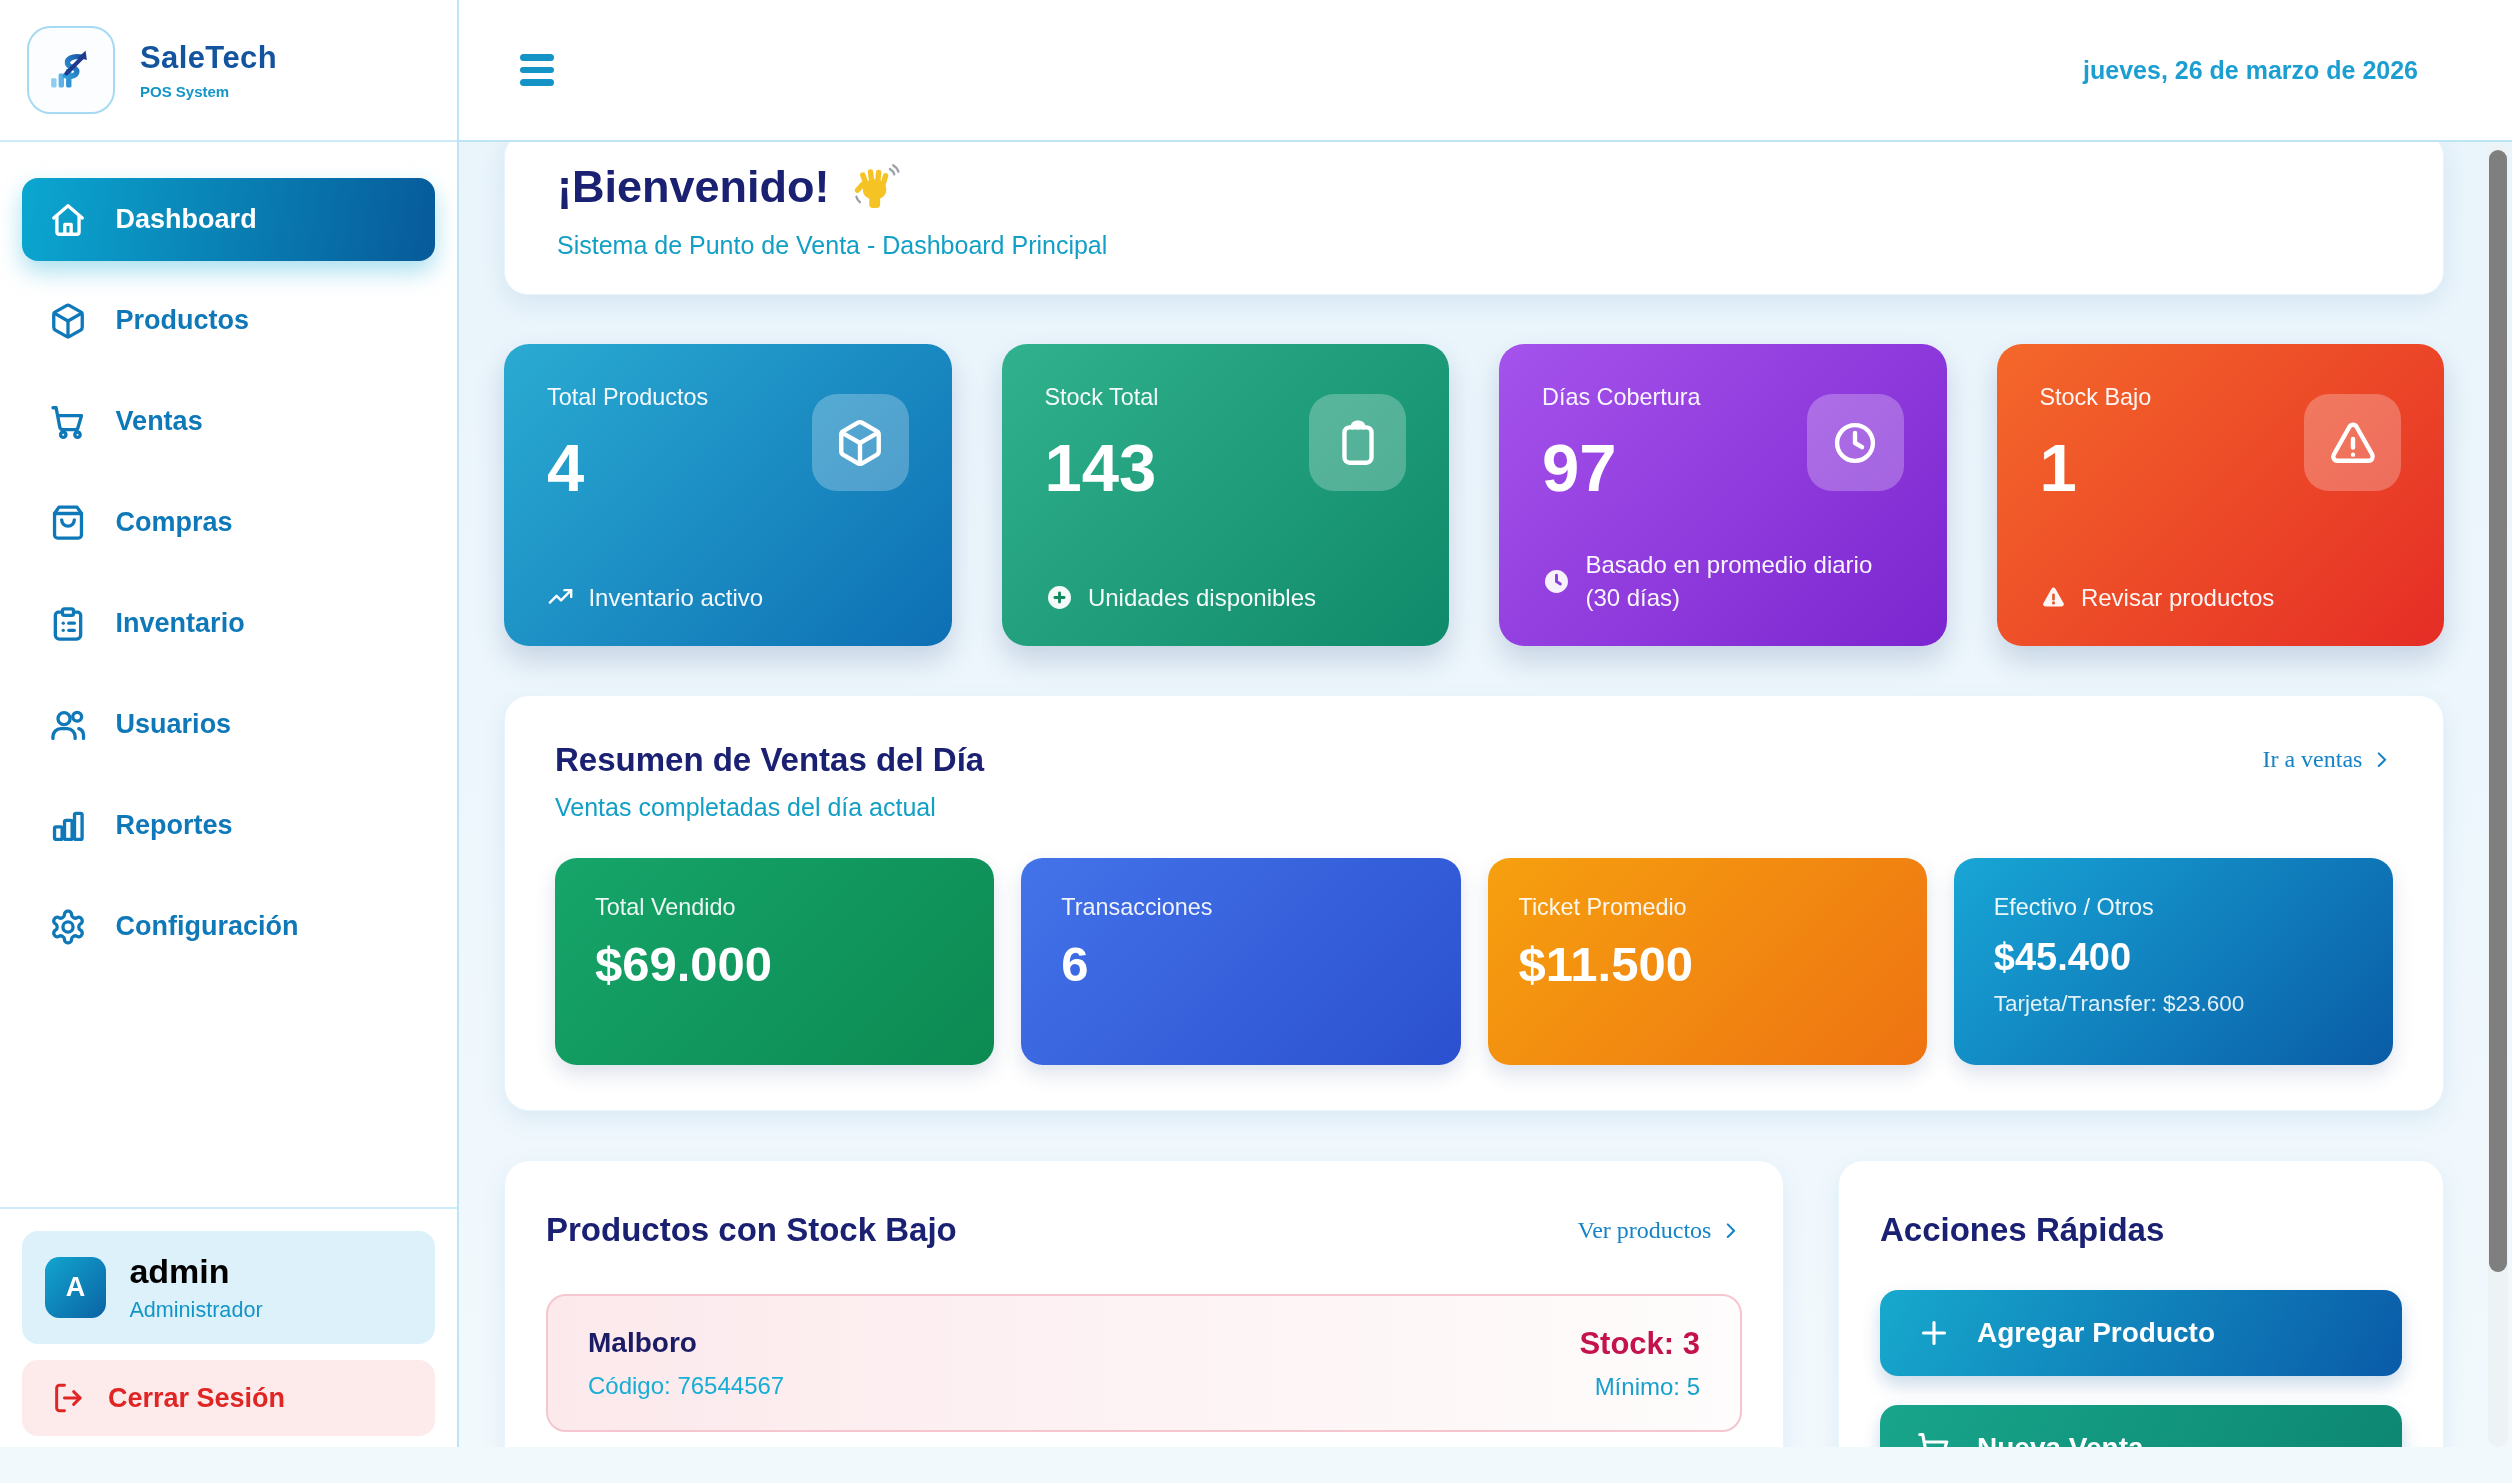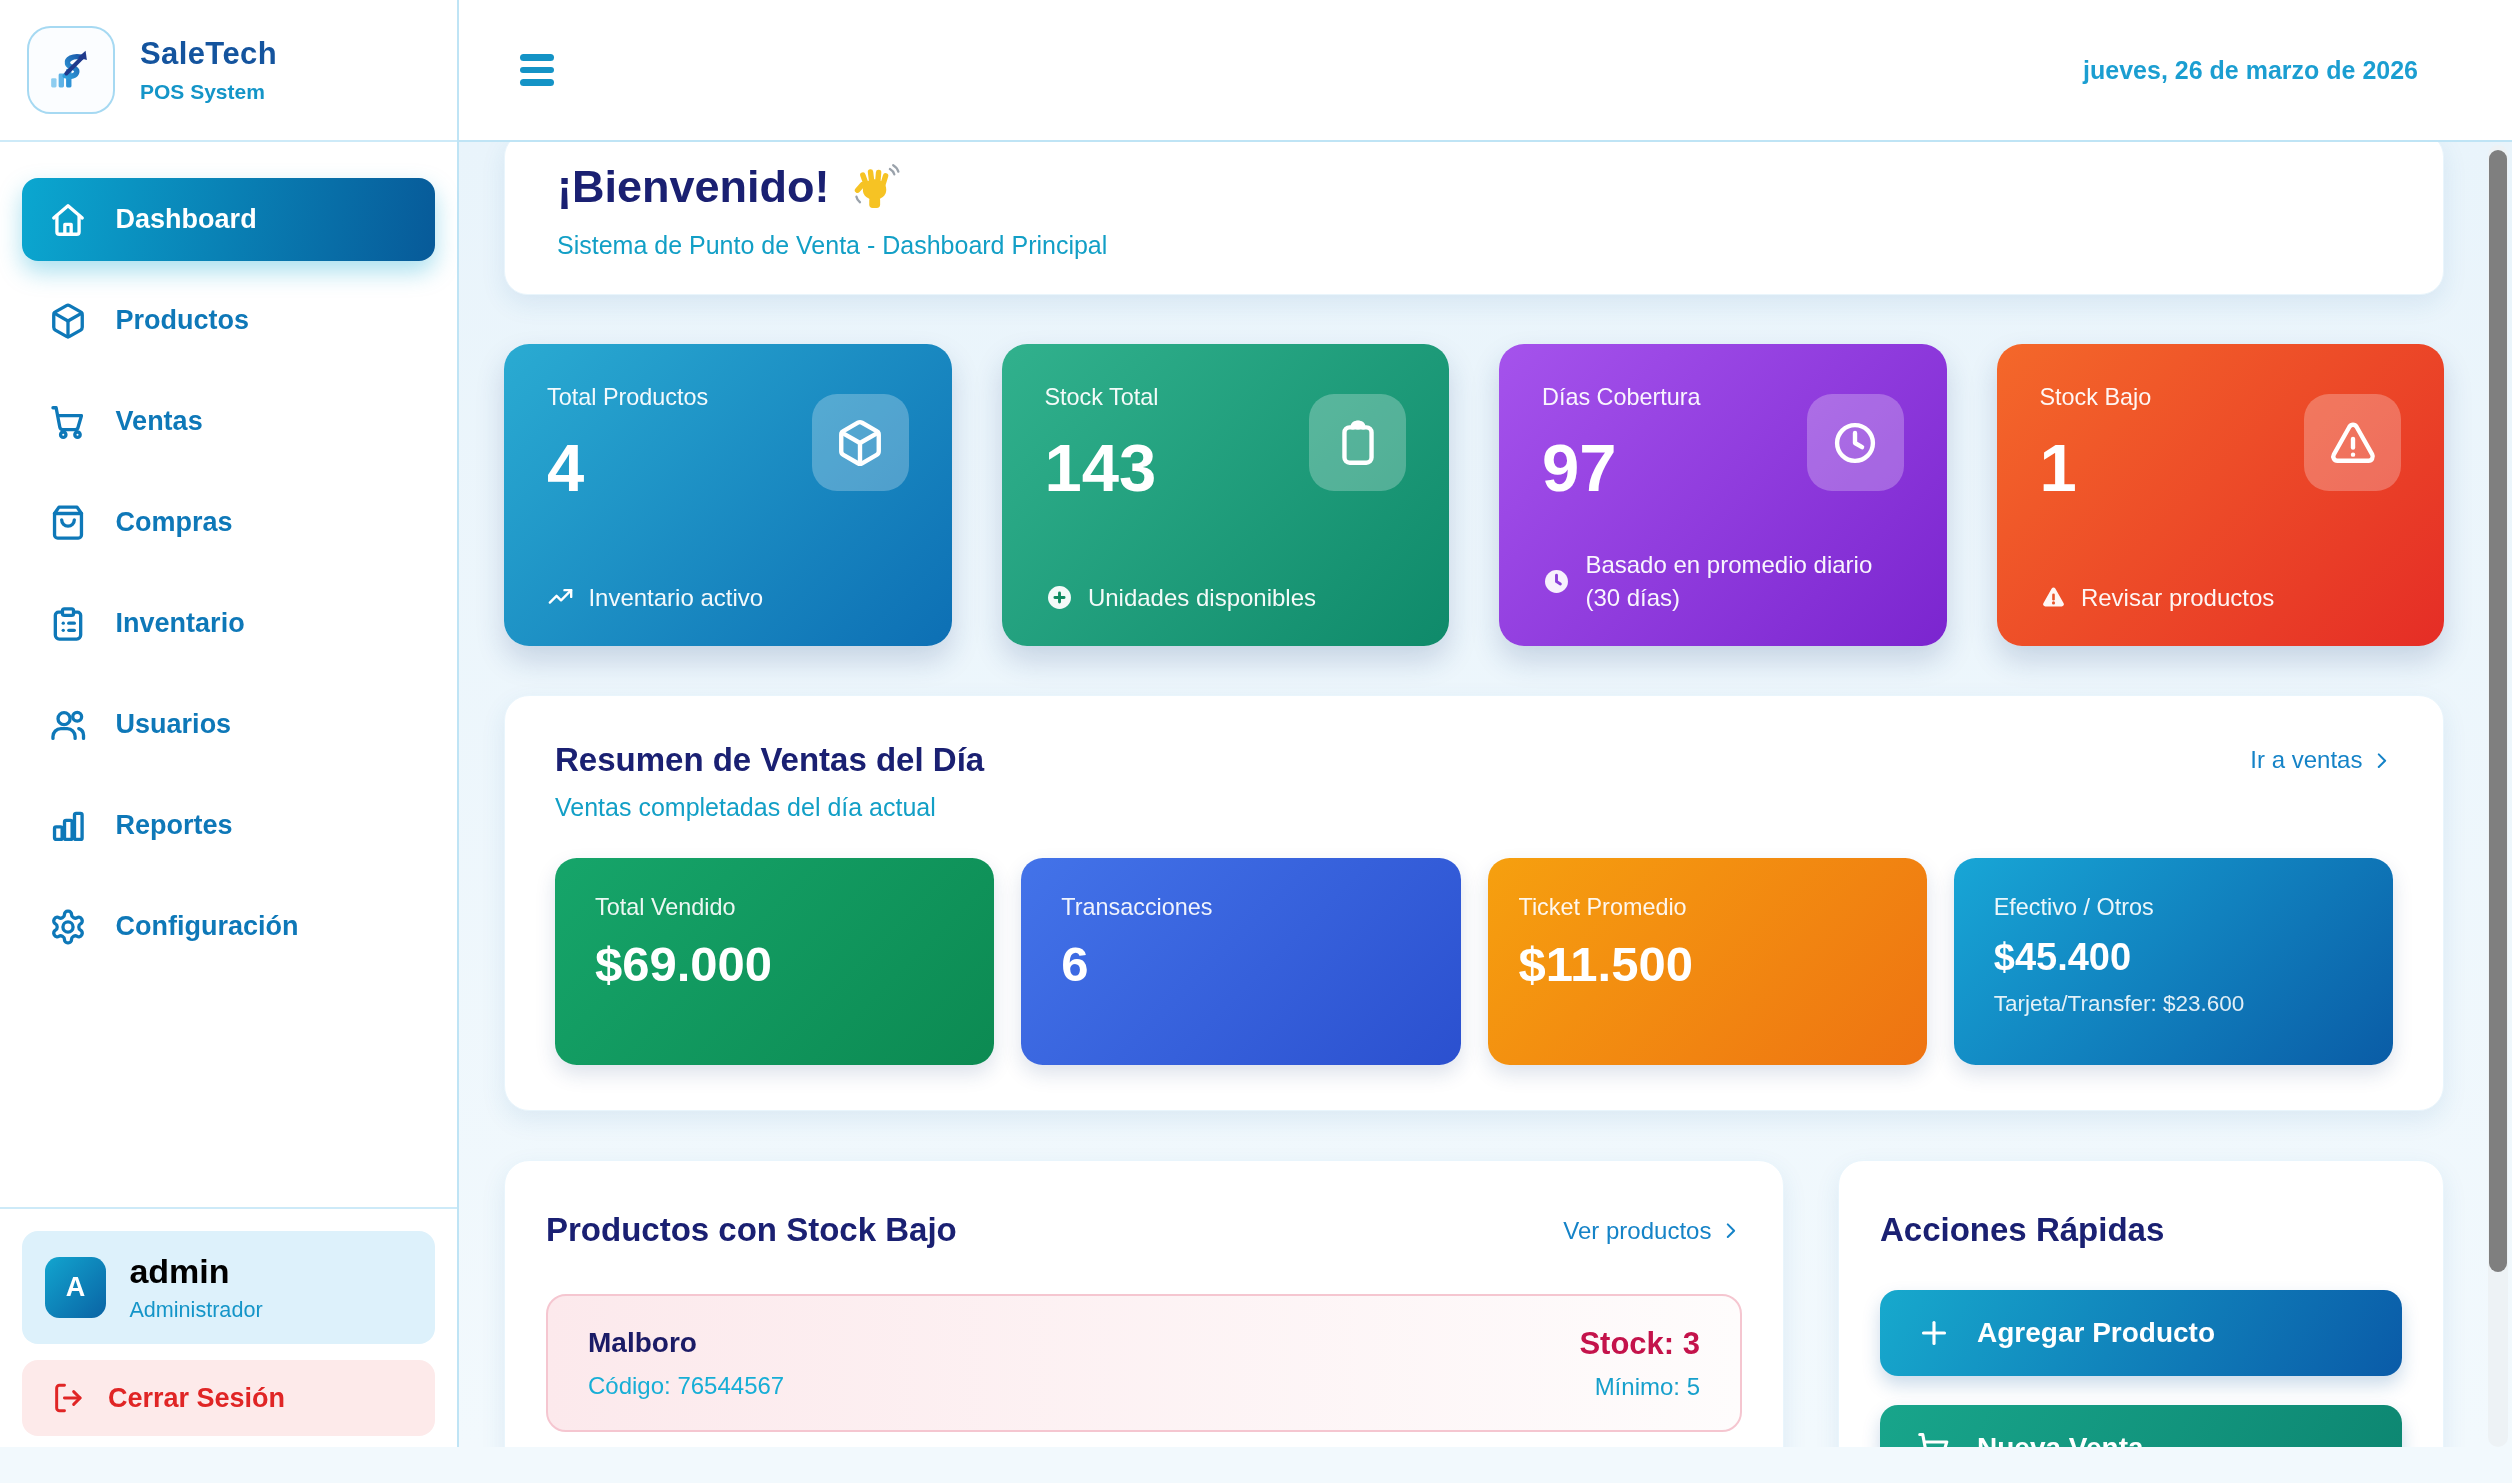--- a/index.html
+++ b/index.html
@@ -6,21 +6,21 @@
   html,body { width:2512px; height:1484px; overflow:hidden; }
   body { font-family:"Liberation Sans", sans-serif; background:#f2f9fd; }
   .app { display:flex; width:2512px; height:1447px; }
 
   
   .sidebar { width:459px; background:#ffffff; border-right:2.7px solid #bfe4f5; display:flex; flex-direction:column; flex-shrink:0; }
   .logo-row { height:142px; display:flex; align-items:center; gap:25px; padding:0 27px; border-bottom:2.7px solid #cdeaf8; flex-shrink:0; }
   .logo-box { width:88px; height:88px; border-radius:23.4px; border:2.7px solid #a6d9f2; background:#fbfdff; display:flex; align-items:center; justify-content:center; }
   .logo-box svg { width:56px; height:56px; }
   .brand-name { font-size:31px; font-weight:bold; color:#14549e; letter-spacing:0.4px; }
-  .brand-tag { font-size:21px; font-weight:bold; color:#1495c8; margin-top:7.2px; }
+  .brand-tag { font-size:15px; font-weight:bold; color:#1495c8; margin-top:7.2px; }
 
   nav { flex:1; padding:36px 21.6px 0; display:flex; flex-direction:column; gap:18px; }
   .nav-item { display:flex; align-items:center; gap:29px; height:83px; padding:9px 27px; border-radius:16px; color:#0e78b8; font-size:27px; font-weight:bold; cursor:pointer; }
   .nav-item svg { width:38px; height:38px; stroke:#0e78b8; flex-shrink:0; }
   .nav-item.active { background:linear-gradient(100deg,#0ba7d0,#075a99); color:#fff; box-shadow:0 10.8px 23.4px rgba(11,167,208,.35); }
   .nav-item.active svg { stroke:#ffffff; }
 
   .sidebar-bottom { border-top:2.7px solid #cdeaf8; padding:21.6px 21.6px 10.8px; display:flex; flex-direction:column; gap:16px; }
   .user-card { background:#ddf1fb; border-radius:16px; padding:21.6px 23.4px; display:flex; align-items:center; gap:23.4px; cursor:default; }
   .avatar { width:61px; height:61px; border-radius:14.4px; background:linear-gradient(135deg,#12a5cf,#0a63a4); color:#fff; font-size:27px; font-weight:bold; display:flex; align-items:center; justify-content:center; flex-shrink:0; }
@@ -57,21 +57,21 @@
   .icon-box { position:absolute; top:50px; right:43px; width:97px; height:97px; border-radius:25px; background:rgba(255,255,255,.25); display:flex; align-items:center; justify-content:center; }
   .icon-box svg { width:50px; height:50px; stroke:#fff; }
   .stat-footer { position:absolute; left:43px; right:36px; bottom:32px; display:flex; align-items:center; gap:14.4px; font-size:24px; color:rgba(255,255,255,.95); line-height:1.35; }
   .stat-footer svg { flex-shrink:0; }
 
   
   .sales-card { margin-top:49px; padding:45px 50px; }
   .sec-head { display:flex; justify-content:space-between; align-items:flex-start; }
   .sec-title { font-size:33px; font-weight:bold; color:#1a2072; }
   .sec-sub { margin-top:14.4px; font-size:25px; color:#129fc6; }
-  .link { display:flex; align-items:center; gap:7.2px; font-size:24px; color:#1583c7; margin-top:5.4px; background:none; border:none; cursor:pointer; font-family:Liberation Sans, sans-serif; }
+  .link { display:flex; align-items:center; gap:7.2px; font-size:24px; color:#1583c7; margin-top:5.4px; background:none; border:none; cursor:pointer; font-family:Liberation Serif, serif; }
   .link svg { width:23.4px; height:23.4px; stroke:#1583c7; }
   .mini-row { margin-top:36px; display:grid; grid-template-columns:repeat(4,1fr); gap:27px; }
   .mini-card { height:207px; border-radius:21.6px; padding:36px 40px; color:#fff; box-shadow:0 9px 20px rgba(30,60,120,.15); }
   .mini-green  { background:linear-gradient(135deg,#16a56a,#0c8a52); }
   .mini-blue   { background:linear-gradient(135deg,#4373e9,#2b50cf); }
   .mini-orange { background:linear-gradient(135deg,#f6a00f,#ee7312);padding-left:31px; }
   .mini-cyan   { background:linear-gradient(135deg,#18a6d6,#0a5ca6); }
   .mini-label { font-size:23.4px; color:rgba(255,255,255,.92); }
   .mini-value { font-size:49px; font-weight:bold; margin-top:14.4px; }
   .mini-value.small { font-size:38px; }

